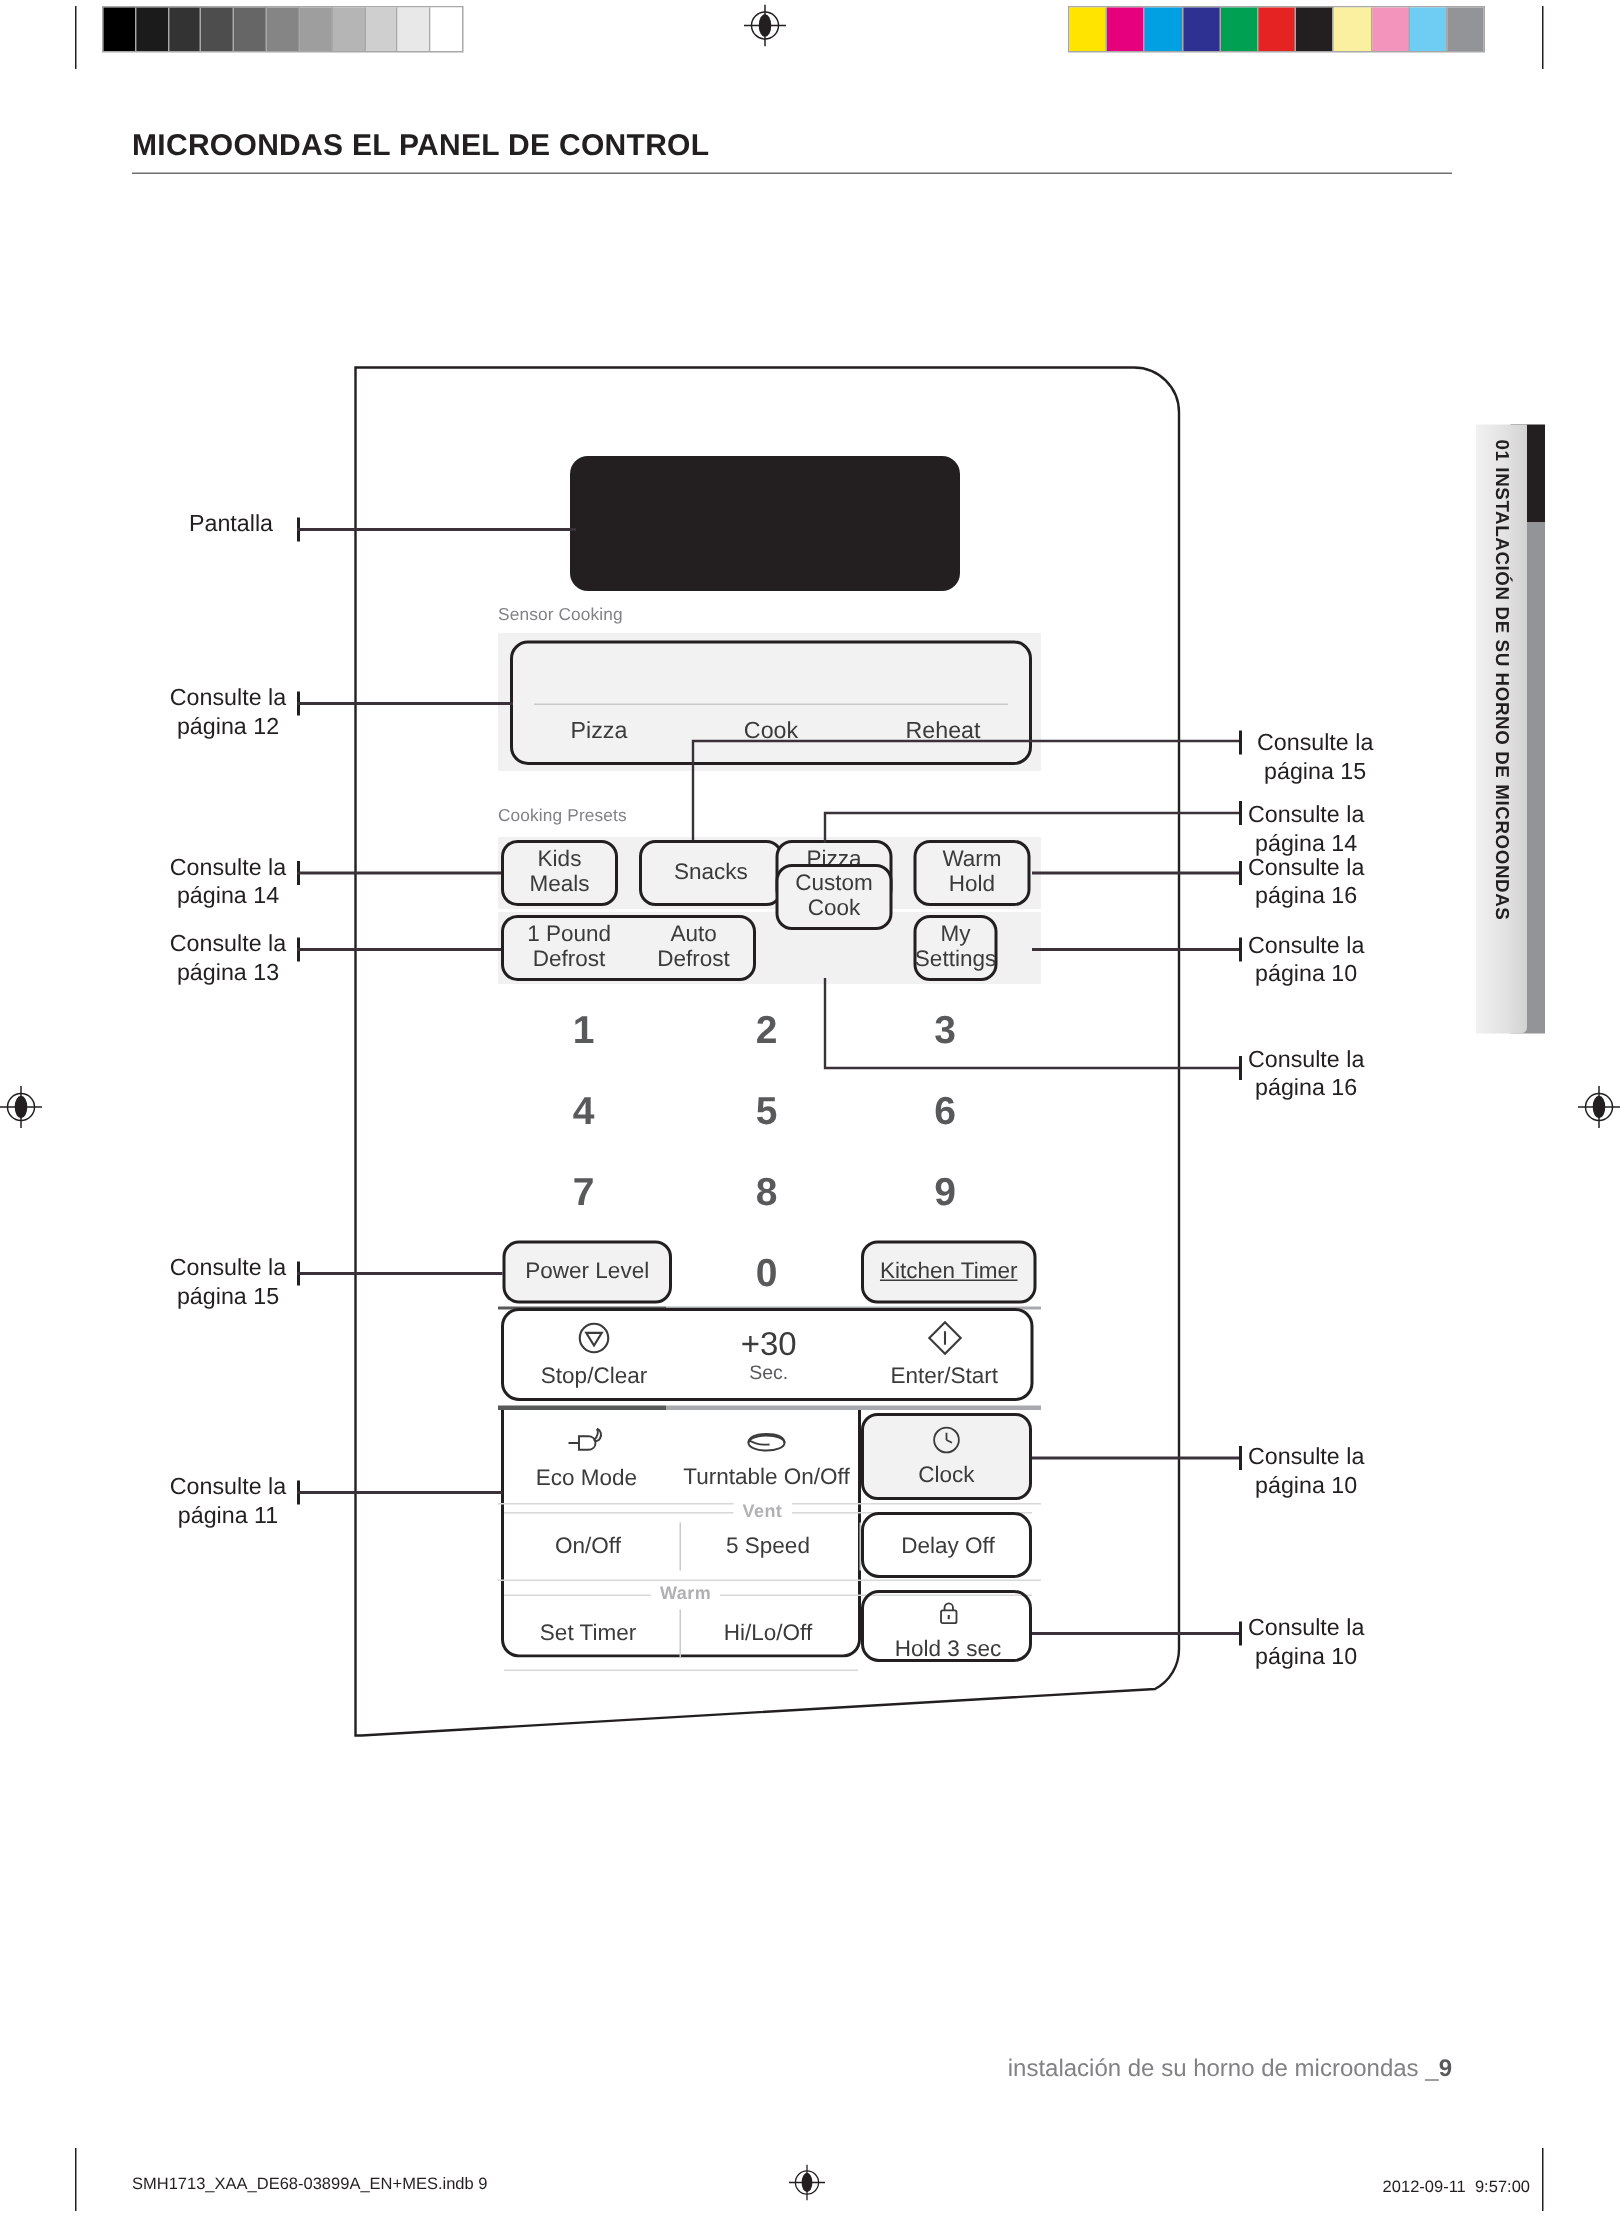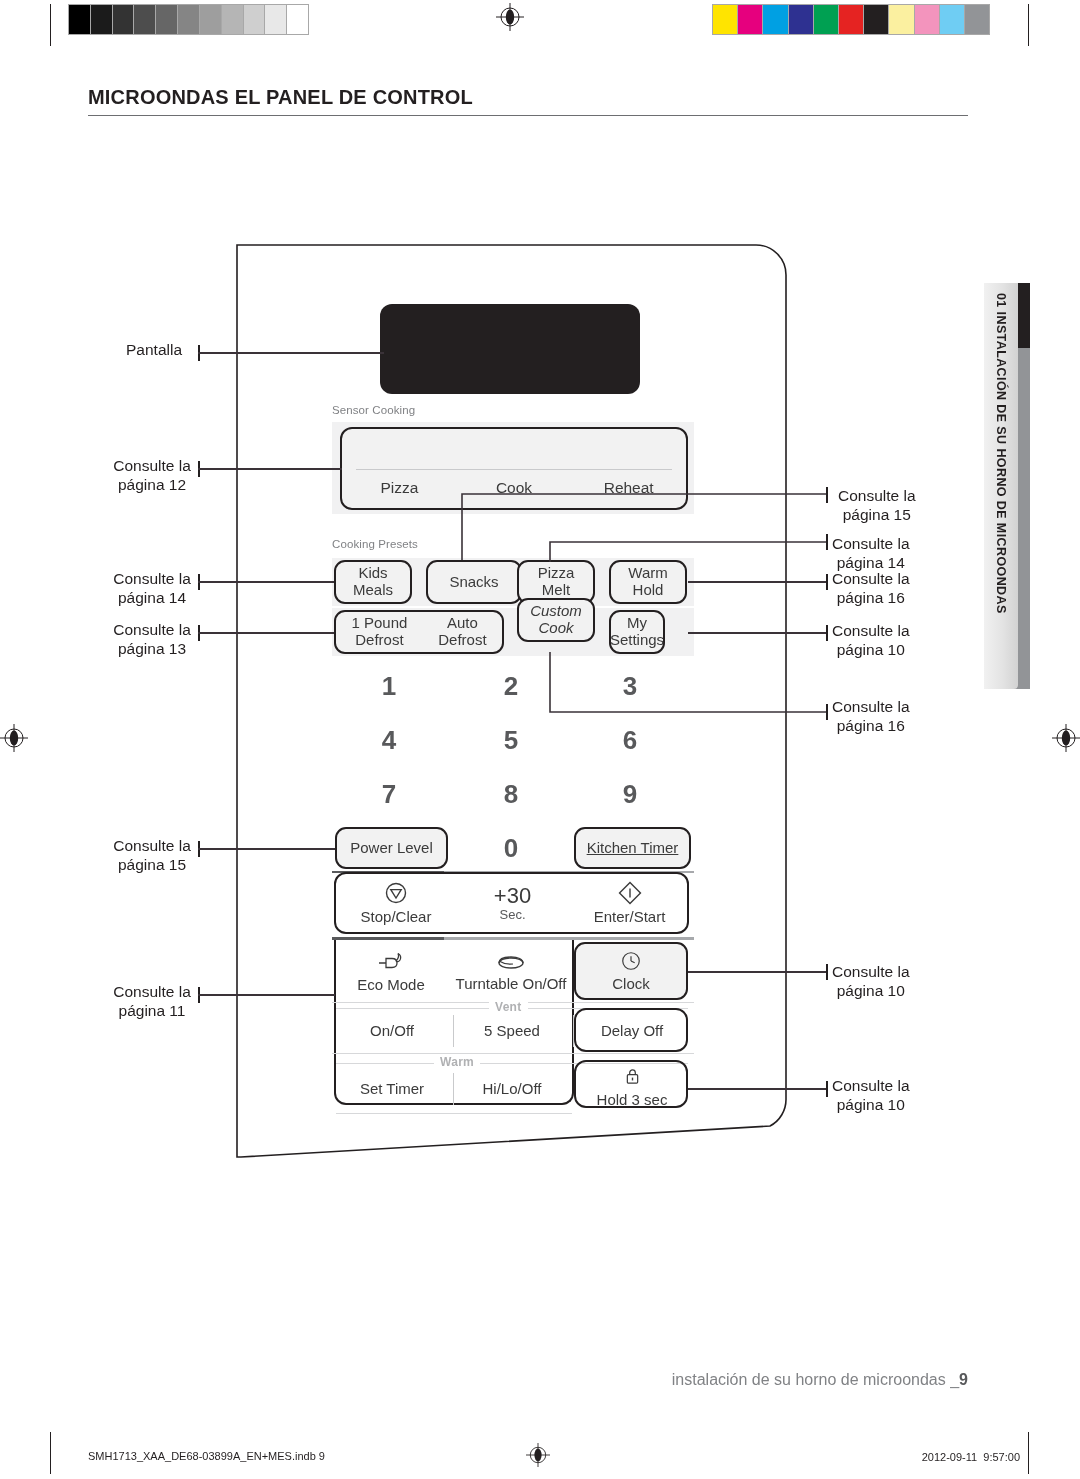--- a/index.html
+++ b/index.html
@@ -249,21 +249,21 @@
 <div class="key" style="left:334px;top:610px;width:170px;height:44px;flex-direction:row;justify-content:space-around;">
   <div style="text-align:center;">
     <span>1 Pound</span><br>
     <span>Defrost</span>
   </div>
   <div style="text-align:center;">
     <span>Auto</span><br>
     <span>Defrost</span>
   </div>
 </div>
-<div class="key" style="left:517px;top:598px;width:78px;height:44px;font-style:italic;">
+<div class="key" style="left:517px;top:576px;width:78px;height:44px;">
   <span>Custom</span>
   <span class="l2">Cook</span>
 </div>
 <div class="key" style="left:609px;top:610px;width:56px;height:44px;">
   <span>My</span>
   <span class="l2">Settings</span>
 </div>
 
 <div class="numkey" style="left:359px;top:671px;">1</div>
 <div class="numkey" style="left:481px;top:671px;">2</div>

